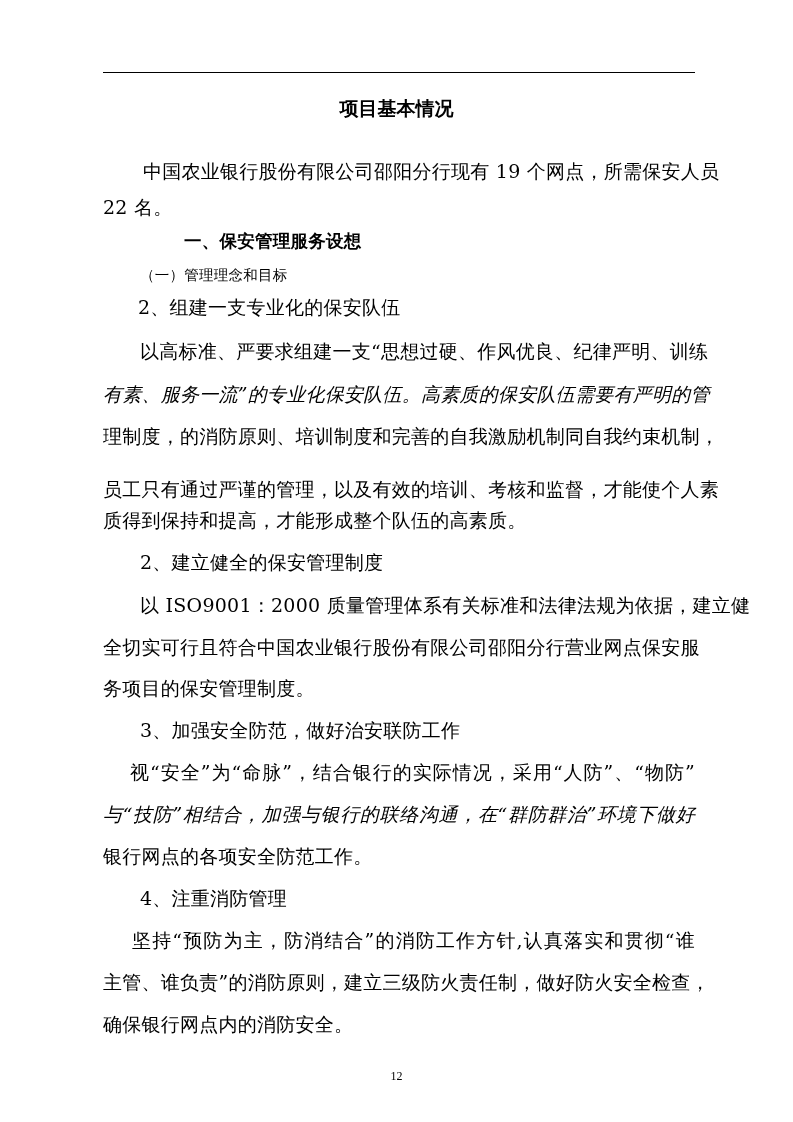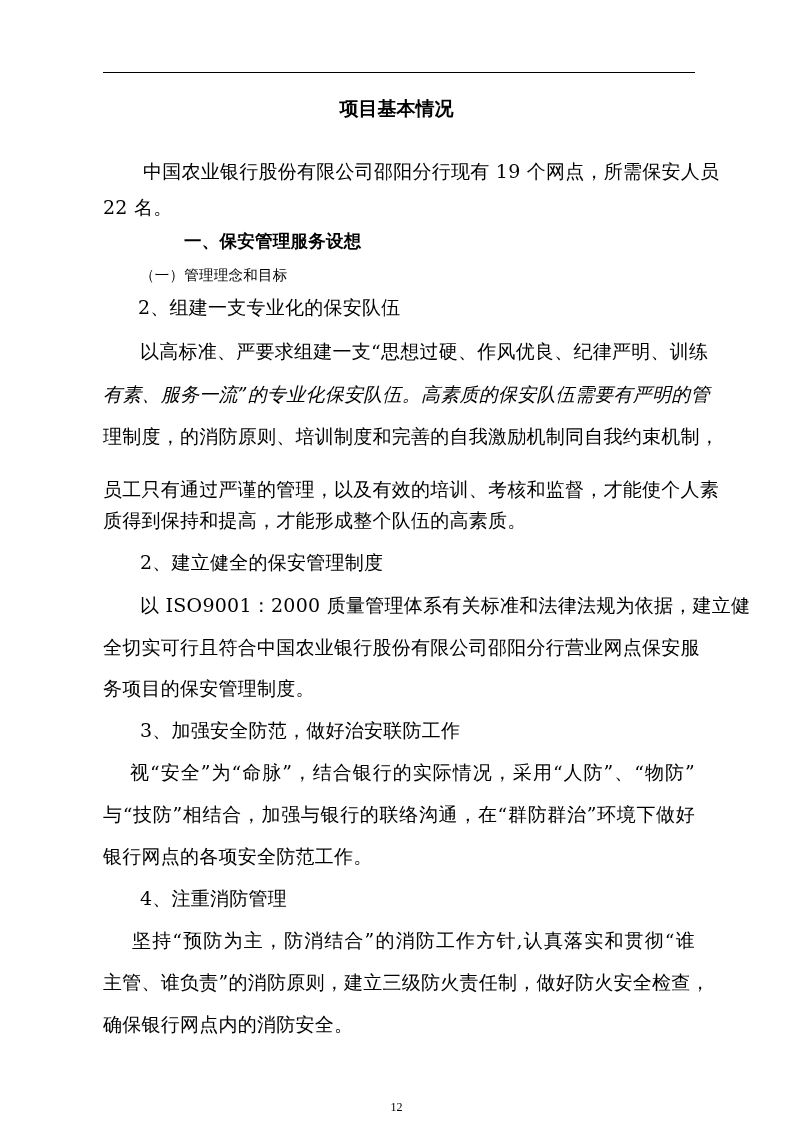--- a/index.html
+++ b/index.html
@@ -8,21 +8,21 @@
     .rule { position: absolute; left: 103px; top: 72px; width: 592px; height: 0;
             border-top: 1.3px solid #000; }
     .line { position: absolute; white-space: nowrap; font-size: 19px; line-height: 22px;
             letter-spacing: 0.25px; }
     .title { position: absolute; left: 0; width: 793px; top: 96px; text-align: center;
              font-family: "DejaVu Sans", "Liberation Sans", sans-serif; font-weight: bold;
              font-size: 19px; line-height: 24px; }
     .h1 { font-family: "DejaVu Sans", "Liberation Sans", sans-serif; font-weight: bold; font-size: 17.5px; }
     .h2 { font-family: "DejaVu Sans", "Liberation Sans", sans-serif; font-weight: normal; font-size: 14.5px; }
     .just { width: 592px; text-align: justify; text-align-last: justify; }
-    .pagenum { position: absolute; left: 0; width: 793px; top: 1100px; text-align: center;
+    .pagenum { position: absolute; left: 0; width: 793px; top: 1069px; text-align: center;
                font-family: "Liberation Serif", serif; font-size: 12px; }
   </style>
 </head>
 <body>
 
 <div>
   <div class="rule"></div>
 
   <div class="title">项目基本情况</div>
 
@@ -39,21 +39,21 @@
   <div class="line just" style="left:103px; top:467px;margin-top:11px;">员工只有通过严谨的管理，以及有效的培训、考核和监督，才能使个人素</div>
   <div class="line" style="left:103px; top:509px;">质得到保持和提高，才能形成整个队伍的高素质。</div>
 
   <div class="line" style="left:140px; top:551px;">2、建立健全的保安管理制度</div>
   <div class="line just" style="left:140px; top:594px; width:555px;">以 ISO9001：2000 质量管理体系有关标准和法律法规为依据，建立健</div>
   <div class="line just" style="left:103px; top:636px;">全切实可行且符合中国农业银行股份有限公司邵阳分行营业网点保安服</div>
   <div class="line" style="left:103px; top:677px;">务项目的保安管理制度。</div>
 
   <div class="line" style="left:140px; top:719px;">3、加强安全防范，做好治安联防工作</div>
   <div class="line just" style="left:130px; top:761px; width:565px;">视“安全”为“命脉”，结合银行的实际情况，采用“人防”、“物防”</div>
-  <div class="line just" style="left:103px; top:803px;">与“技防”相结合，加强与银行的联络沟通，在“群防群治”环境下做好</div>
+  <div class="line just" style="left:103px; top:803px;font-style:italic;">与“技防”相结合，加强与银行的联络沟通，在“群防群治”环境下做好</div>
   <div class="line" style="left:103px; top:845px;">银行网点的各项安全防范工作。</div>
 
   <div class="line" style="left:140px; top:887px;">4、注重消防管理</div>
   <div class="line just" style="left:132px; top:929px; width:563px;">坚持“预防为主，防消结合”的消防工作方针,认真落实和贯彻“谁</div>
   <div class="line just" style="left:103px; top:971px;">主管、谁负责”的消防原则，建立三级防火责任制，做好防火安全检查，</div>
   <div class="line" style="left:103px; top:1013px;">确保银行网点内的消防安全。</div>
 
   <div class="pagenum">12</div>
 </div>
 

